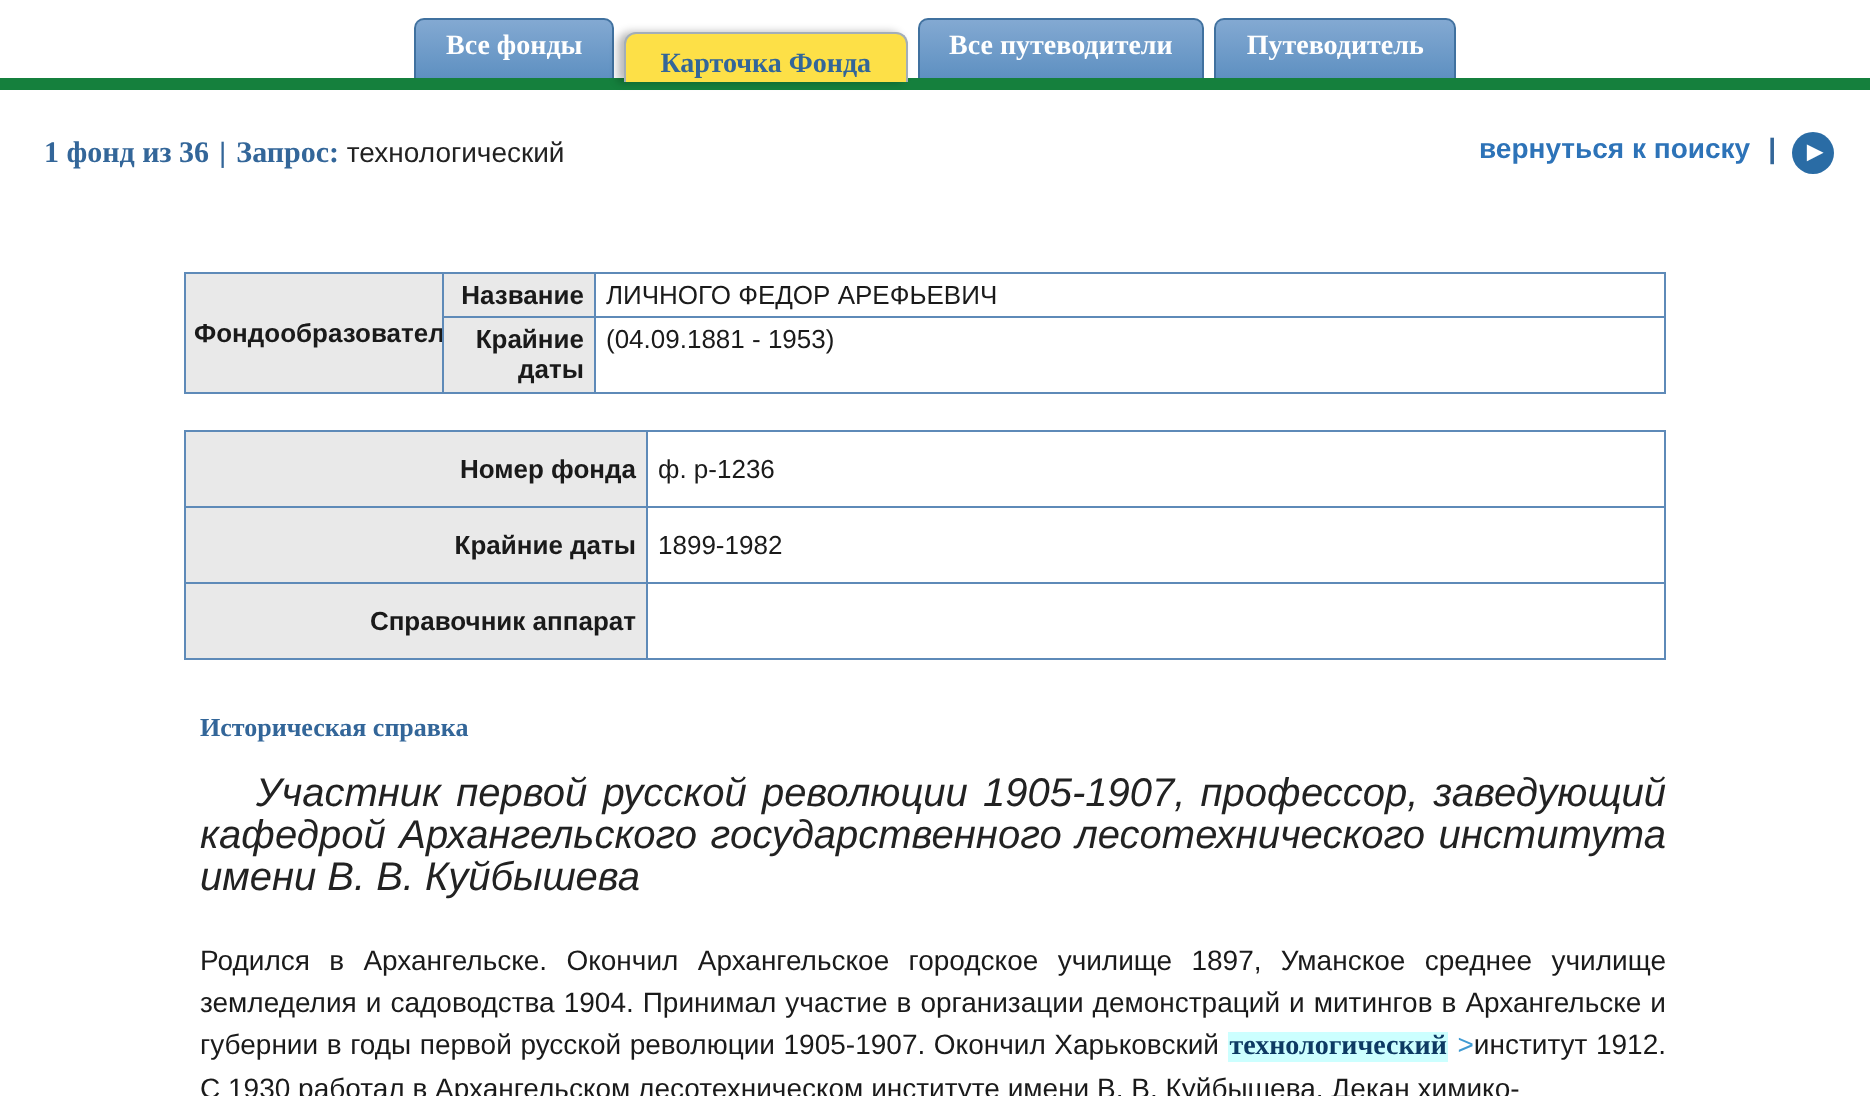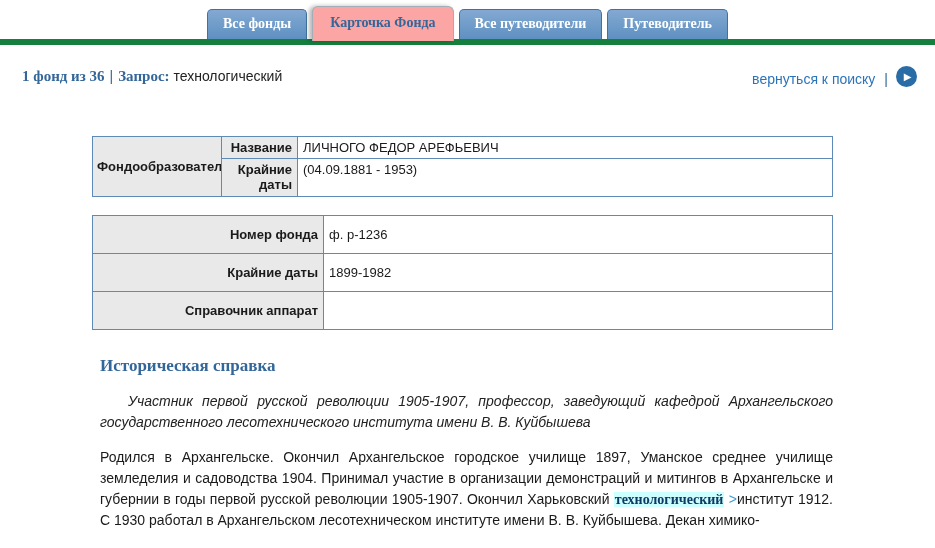--- a/index.html
+++ b/index.html
@@ -28,27 +28,27 @@
     border-radius: 5px 5px 0 0;
     color: #ffffff;
     font-family: "Liberation Serif", serif;
     font-weight: bold;
     font-size: 14px;
     padding: 6px 15px 7px 15px;
     white-space: nowrap;
     cursor: pointer;
   }
   .tab.active {
-    background: #fca5a5;
+    background: #fde047;
     color: #336699;
     border: 1px solid #a3aeb8;
     border-bottom: none;
     border-radius: 6px 6px 0 0;
     margin-bottom: -2px;
-    padding: 8px 17px 10px 17px;
+    padding: 8px 17px 0 17px;
     box-shadow: -3px 0 4px rgba(0,0,0,0.28);
     position: relative;
     z-index: 2;
     margin-top: 48px;
   }
 
   
   .query-bar {
     display: flex;
     justify-content: space-between;
@@ -58,21 +58,21 @@
   }
   .query-left { font-size: 14px; }
   .result-count, .query-label {
     font-family: "Liberation Serif", serif;
     font-weight: bold;
     color: #336699;
     font-size: 15px;
   }
   .bar-sep { color: #336699; padding: 0 5px; font-size: 14px; }
   .query-value { color: #222; font-size: 14px; }
-  .query-right { display: flex; align-items: flex-end; font-size: 14px; }
+  .query-right { display: flex; align-items: flex-start; font-size: 14px; font-weight: bold; }
   .back-link { color: #2d73b8; text-decoration: none; cursor: pointer; }
   .right-sep { color: #336699; padding: 0 8px 0 9px; }
   .circle-btn {
     width: 21px; height: 21px; border-radius: 50%;
     background: #2a6ca5;
     display: inline-flex; align-items: center; justify-content: center;
     color: #ffffff; font-size: 10px; line-height: 1;
     cursor: pointer; padding-left: 2px;
   }
 
@@ -106,29 +106,29 @@
 
   .fund-table { margin-top: 18px; }
   .fund-table td { height: 38px; }
 
   
   .history { margin-top: 26px; padding: 0 0 0 8px; width: 741px; }
   .history-title {
     font-family: "Liberation Serif", serif;
     font-weight: bold;
     color: #336699;
-    font-size: 17px;
+    font-size: 13px;
     margin: 0;
   }
   .lead {
     margin-top: 15px;
     font-style: italic;
     text-align: justify;
     text-indent: 28px;
-    font-size: 14px;
+    font-size: 20px;
     line-height: 21px;
     color: #222;
   }
   .bio {
     margin-top: 13px;
     text-align: justify;
     font-size: 14px;
     line-height: 21px;
     color: #1a1a1a;
   }

